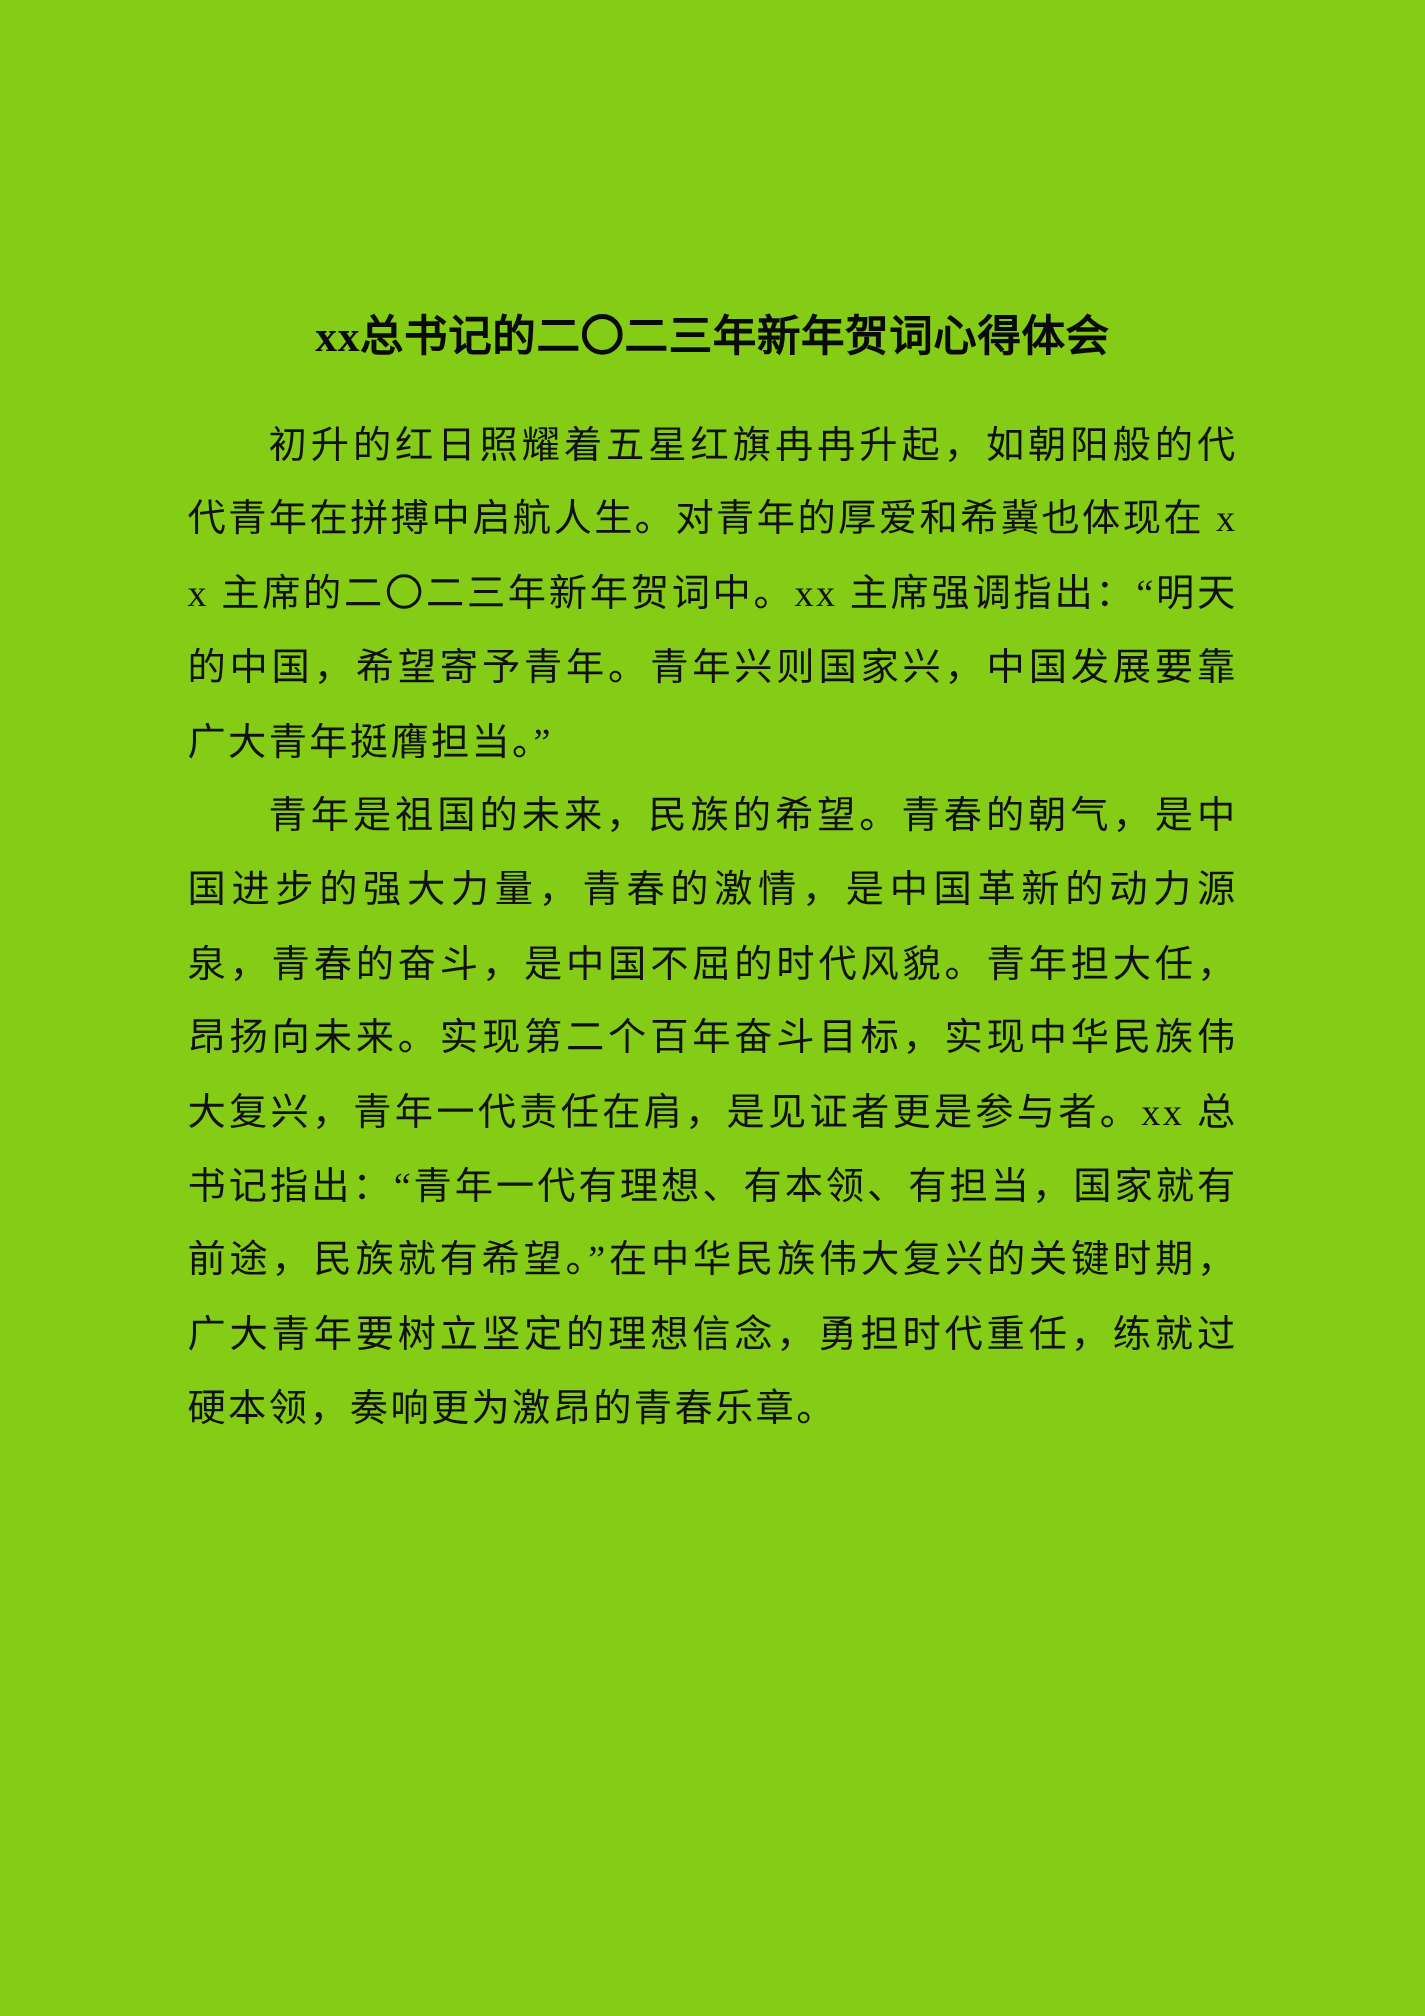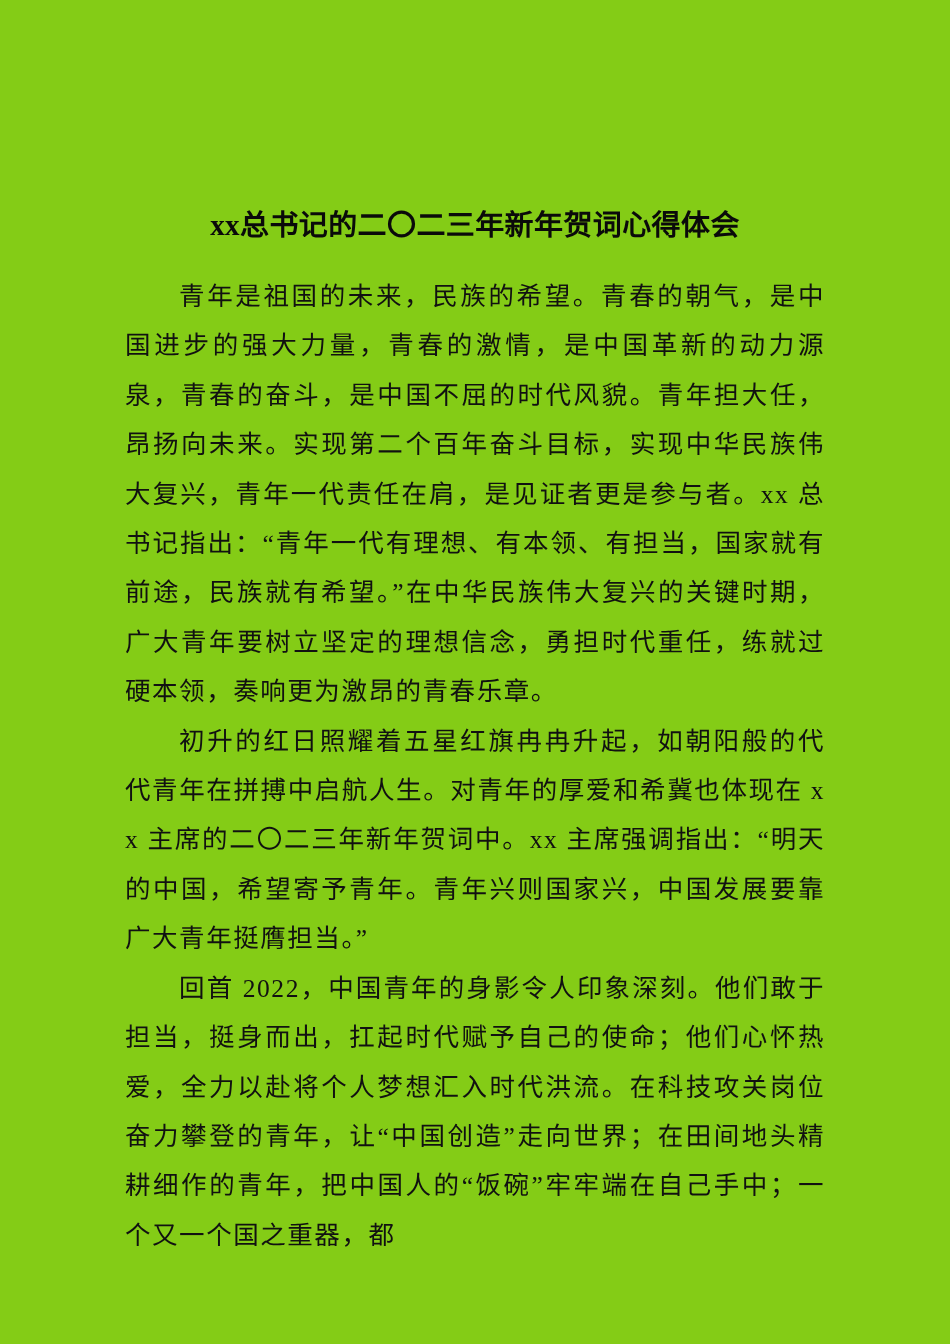--- a/index.html
+++ b/index.html
@@ -78,19 +78,18 @@
 </style>
 </head>
 <body>
 
 <div class="page">
   <div class="content">
 
     <h1 class="doc-title">xx总书记的二〇二三年新年贺词心得体会</h1>
 
     <div class="body-text">
+      <p class="para">初升的红日照耀着五星红旗冉冉升起，如朝阳般的代代青年在拼搏中启航人生。对青年的厚爱和希冀也体现在 xx 主席的二〇二三年新年贺词中。xx 主席强调指出：“明天的中国，希望寄予青年。青年兴则国家兴，中国发展要靠广大青年挺膺担当。”</p>
       <p class="para">青年是祖国的未来，民族的希望。青春的朝气，是中国进步的强大力量，青春的激情，是中国革新的动力源泉，青春的奋斗，是中国不屈的时代风貌。青年担大任，昂扬向未来。实现第二个百年奋斗目标，实现中华民族伟大复兴，青年一代责任在肩，是见证者更是参与者。xx 总书记指出：“青年一代有理想、有本领、有担当，国家就有前途，民族就有希望。”在中华民族伟大复兴的关键时期，广大青年要树立坚定的理想信念，勇担时代重任，练就过硬本领，奏响更为激昂的青春乐章。</p>
-      <p class="para">初升的红日照耀着五星红旗冉冉升起，如朝阳般的代代青年在拼搏中启航人生。对青年的厚爱和希冀也体现在 xx 主席的二〇二三年新年贺词中。xx 主席强调指出：“明天的中国，希望寄予青年。青年兴则国家兴，中国发展要靠广大青年挺膺担当。”</p>
-      <p class="para">回首 2022，中国青年的身影令人印象深刻。他们敢于担当，挺身而出，扛起时代赋予自己的使命；他们心怀热爱，全力以赴将个人梦想汇入时代洪流。在科技攻关岗位奋力攀登的青年，让“中国创造”走向世界；在田间地头精耕细作的青年，把中国人的“饭碗”牢牢端在自己手中；一个又一个国之重器，都</p>
     </div>
 
   </div>
 </div>
 
 </body></html>

